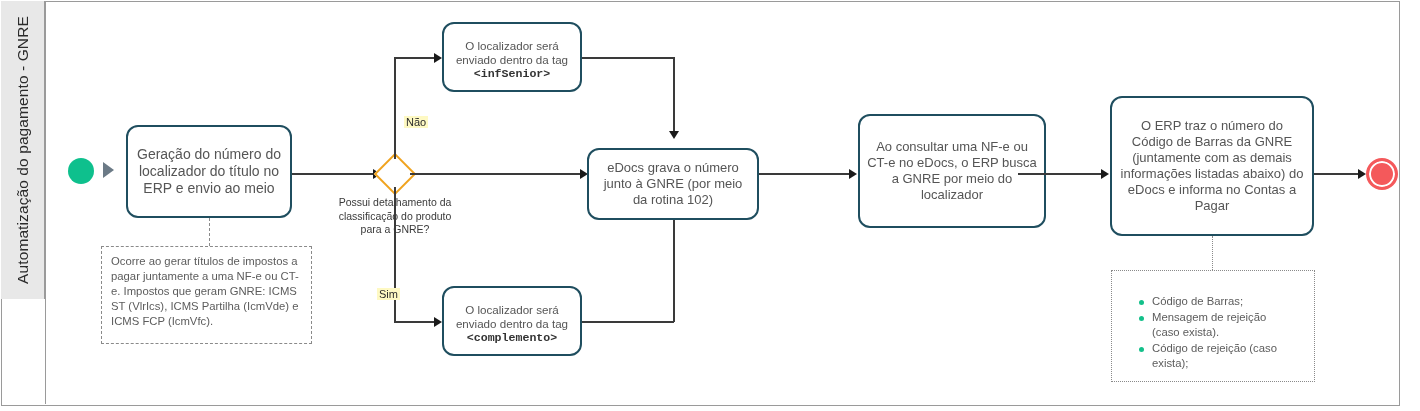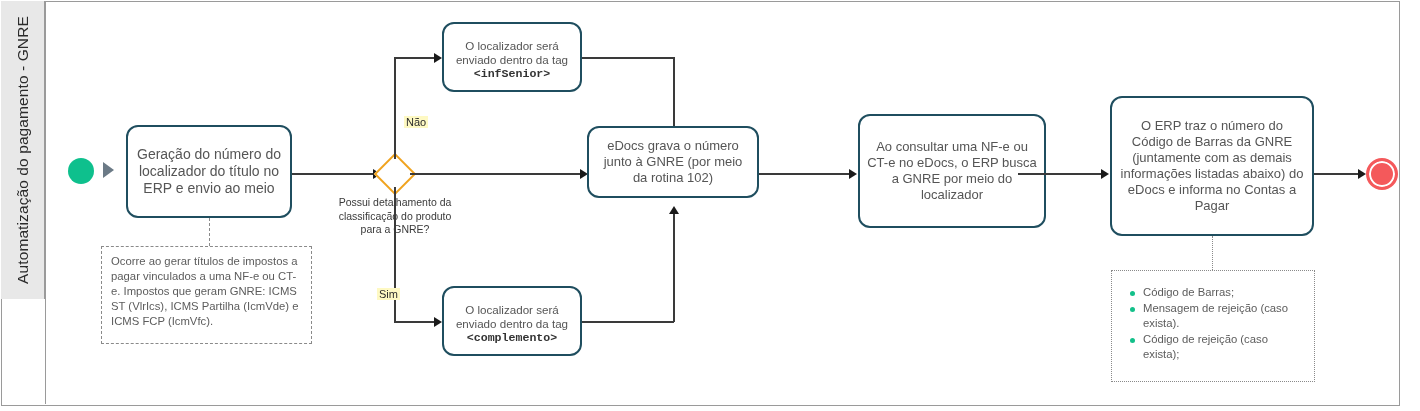--- a/index.html
+++ b/index.html
@@ -110,21 +110,21 @@
   
   .annot {
     position: absolute;
     border: 1px dashed #8a8a8a;
     background: #ffffff;
     color: #5c5c5c;
     padding: 7px 9px;
     line-height: 1.32;
   }
   .annot-dotted { border-style: dotted; }
-  .annot ul { margin: 7px; padding: 0; list-style: none; }
+  .annot ul { margin: 16px; padding: 0; list-style: none; }
   .annot li {
     position: relative;
     padding-left: 15px;
     margin-bottom: 1px;
   }
   .annot li::before {
     content: "";
     position: absolute;
     left: 2px; top: 6px;
     width: 5px; height: 5px;
@@ -185,21 +185,21 @@
   <div class="start-event" style="left:68px; top:158px;"></div>
   <div class="start-arrow" style="left:103px; top:162px;"></div>
 
   <div class="task" style="left:126px; top:125px; width:166px; height:93px; font-size:14px;">
     <span class="txt">Geração do número do localizador do título no ERP e envio ao meio</span>
   </div>
 
   <div class="dash-v" style="left:209px; top:218px; height:28px;"></div>
 
   <div class="annot" style="left:101px; top:246px; width:211px; height:98px; font-size:11.3px;">
-    <span>Ocorre ao gerar títulos de impostos a pagar vinculados a uma NF-e ou CT-e. Impostos que geram GNRE: ICMS ST (VlrIcs), ICMS Partilha (IcmVde) e ICMS FCP (IcmVfc).</span>
+    <span>Ocorre ao gerar títulos de impostos a pagar juntamente a uma NF-e ou CT-e. Impostos que geram GNRE: ICMS ST (VlrIcs), ICMS Partilha (IcmVde) e ICMS FCP (IcmVfc).</span>
   </div>
 
   <div class="edge h" style="left:292px; top:173px; width:83px;"></div>
   <div class="arrow-r" style="left:373px; top:169px;"></div>
 
   <div class="gateway" style="left:380px; top:159px;"></div>
   <div class="gateway-label" style="left:335px; top:196px; width:120px;">Possui detalhamento da classificação do produto para a GNRE?</div>
 
   <div class="edge v" style="left:394px; top:57px; height:102px;"></div>
   <div class="edge h" style="left:394px; top:57px; width:46px;"></div>
@@ -227,21 +227,21 @@
     <span class="tag">&lt;complemento&gt;</span>
   </div>
 
   <div class="edge h" style="left:582px; top:321px; width:92px;"></div>
   <div class="edge v" style="left:673px; top:213px; height:109px;"></div>
   <div class="arrow-u" style="left:669px; top:206px;"></div>
 
   <div class="edge h" style="left:410px; top:173px; width:175px;"></div>
   <div class="arrow-r" style="left:580px; top:169px;"></div>
 
-  <div class="task" style="left:587px; top:126px; width:172px; height:72px; font-size:13px;">
+  <div class="task" style="left:587px; top:148px; width:172px; height:72px; font-size:13px;">
     <span class="txt">eDocs grava o número junto à GNRE (por meio da rotina 102)</span>
   </div>
 
   <div class="edge h" style="left:759px; top:173px; width:93px;"></div>
   <div class="arrow-r" style="left:849px; top:169px;"></div>
 
   <div class="task" style="left:858px; top:114px; width:188px; height:114px; font-size:13px;">
     <span class="txt">Ao consultar uma NF-e ou CT-e no eDocs, o ERP busca a GNRE por meio do localizador</span>
   </div>
 

